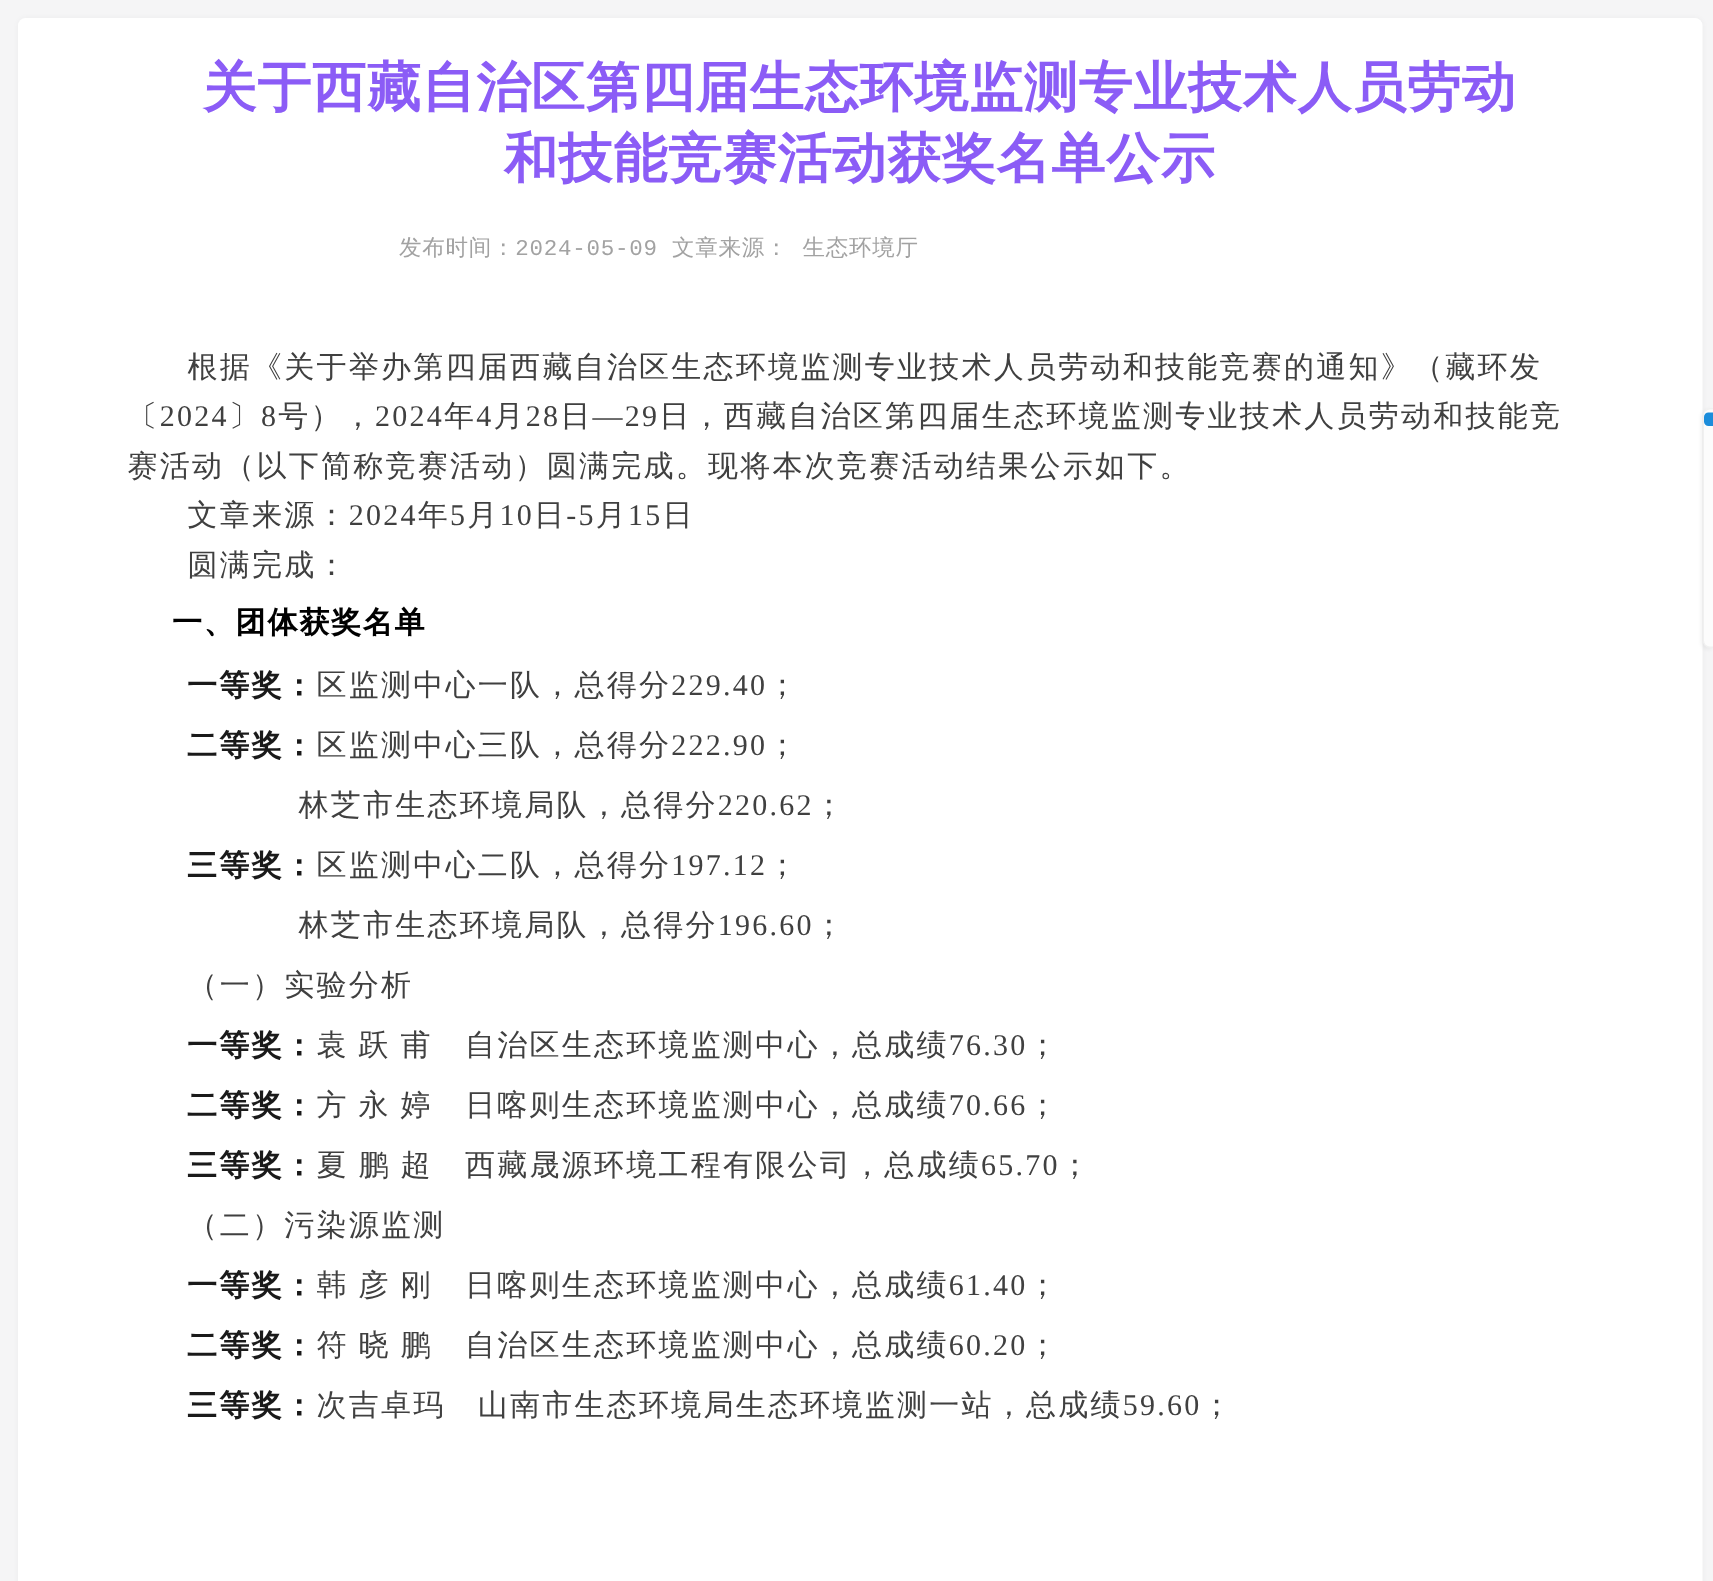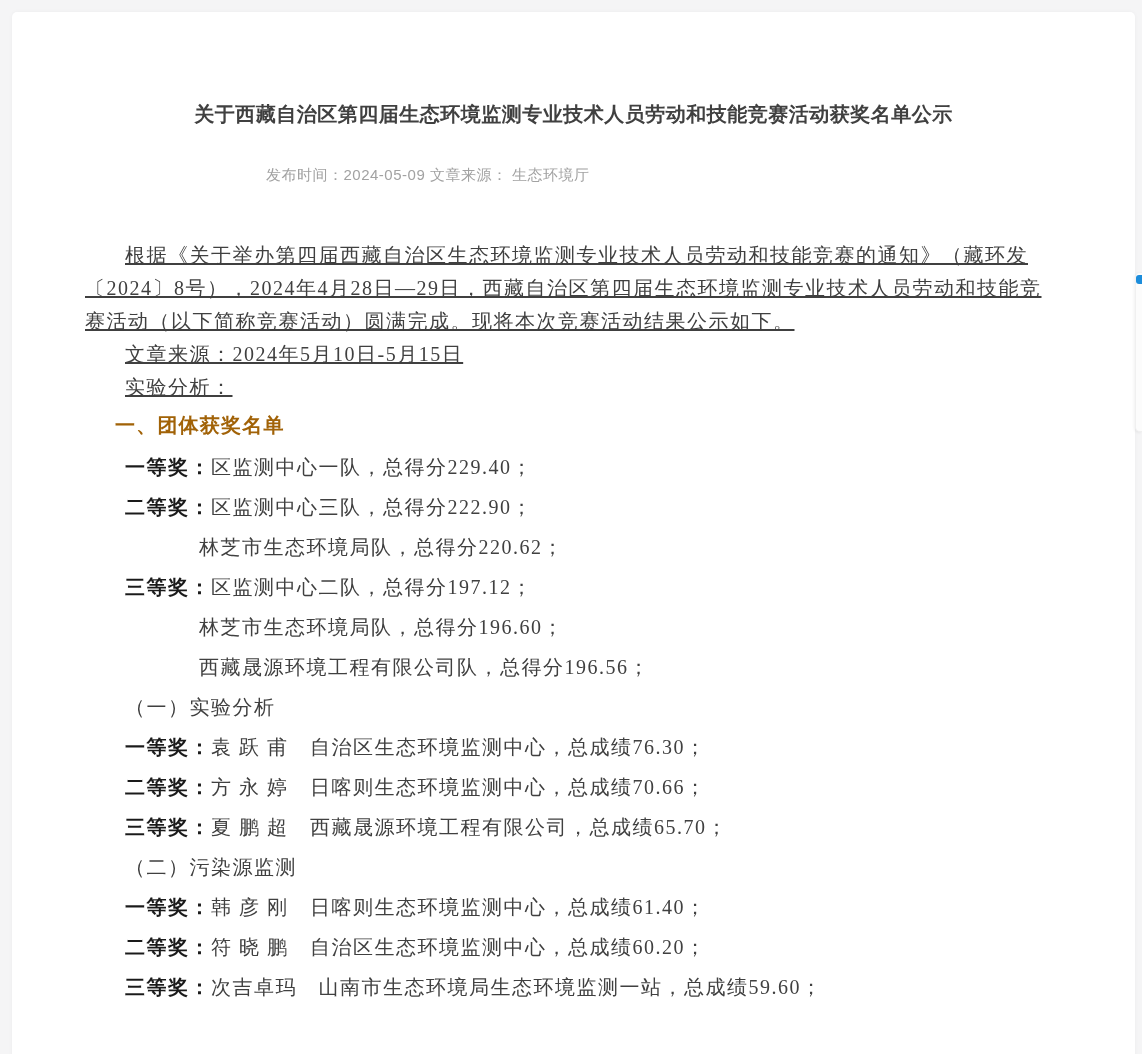--- a/index.html
+++ b/index.html
@@ -21,52 +21,53 @@
     position: absolute;
     left: 12px;
     top: 12px;
     width: 1123px;
     height: 1300px;
     background: #ffffff;
     border-radius: 5px;
     box-shadow: 0 0 4px rgba(0,0,0,0.04);
   }
   .article-title {
-    margin: 79px auto 0;
+    margin: 22px auto 0;
     width: 880px;
     text-align: center;
     font-family: "Liberation Sans", sans-serif;
-    font-size: 20px;
+    font-size: 36px;
     font-weight: bold;
     line-height: 47px;
-    color: #404040;
+    color: #8b5cf6;
     letter-spacing: 0.5px;
   }
   .article-meta {
     margin: 28px 0 0 254px;
     font-size: 15px;
     color: #a2a2a2;
     letter-spacing: 0.5px;
     white-space: nowrap;
+    font-family: Liberation Mono, monospace;
   }
   .article-meta span { color: #a2a2a2; }
   .article-body {
     margin: 54px 78px 0 73px;
     font-family: "Liberation Serif", "DejaVu Serif", serif;
     font-size: 20px;
     color: #404040;
     letter-spacing: 1.5px;
   }
   .article-body p { margin: 0; line-height: 33px; }
-  .para { text-indent: 2em; text-decoration: underline; }
+  .para { text-indent: 2em; }
   .section-heading {
     font-family: "Liberation Sans", sans-serif;
     font-size: 20px;
     font-weight: bold;
-    color: #a16207;
+    color: #000000;
     line-height: 33px;
     margin: 5px 0 9px;
     padding-left: 30px;
     letter-spacing: 1.2px;
   }
   .subsection-heading {
     text-indent: 2em;
     margin: 6px 0 !important;
   }
   .award-line {
@@ -113,29 +114,28 @@
 
     <div class="article-meta">
       <span>发布时间：</span><span>2024-05-09</span>
       <span>文章来源：</span>
       <span>生态环境厅</span>
     </div>
 
     <div class="article-body">
       <p class="para">根据《关于举办第四届西藏自治区生态环境监测专业技术人员劳动和技能竞赛的通知》（藏环发〔2024〕8号），2024年4月28日—29日，西藏自治区第四届生态环境监测专业技术人员劳动和技能竞赛活动（以下简称竞赛活动）圆满完成。现将本次竞赛活动结果公示如下。</p>
       <p class="para">文章来源：2024年5月10日-5月15日</p>
-      <p class="para">实验分析：</p>
+      <p class="para">圆满完成：</p>
       <div>
           <h3 class="section-heading">一、团体获奖名单</h3>
           <p class="award-line"><span class="award-label">一等奖：</span><span>区监测中心一队，总得分229.40；</span></p>
           <p class="award-line"><span class="award-label">二等奖：</span><span>区监测中心三队，总得分222.90；</span></p>
           <p class="continuation-line">林芝市生态环境局队，总得分220.62；</p>
           <p class="award-line"><span class="award-label">三等奖：</span><span>区监测中心二队，总得分197.12；</span></p>
           <p class="continuation-line">林芝市生态环境局队，总得分196.60；</p>
-          <p class="continuation-line">西藏晟源环境工程有限公司队，总得分196.56；</p>
           <p class="subsection-heading">（一）实验分析</p>
           <p class="award-line"><span class="award-label">一等奖：</span><span>袁 跃 甫　自治区生态环境监测中心，总成绩76.30；</span></p>
           <p class="award-line"><span class="award-label">二等奖：</span><span>方 永 婷　日喀则生态环境监测中心，总成绩70.66；</span></p>
           <p class="award-line"><span class="award-label">三等奖：</span><span>夏 鹏 超　西藏晟源环境工程有限公司，总成绩65.70；</span></p>
           <p class="subsection-heading">（二）污染源监测</p>
           <p class="award-line"><span class="award-label">一等奖：</span><span>韩 彦 刚　日喀则生态环境监测中心，总成绩61.40；</span></p>
           <p class="award-line"><span class="award-label">二等奖：</span><span>符 晓 鹏　自治区生态环境监测中心，总成绩60.20；</span></p>
           <p class="award-line"><span class="award-label">三等奖：</span><span>次吉卓玛　山南市生态环境局生态环境监测一站，总成绩59.60；</span></p>
         </div>
     </div>

